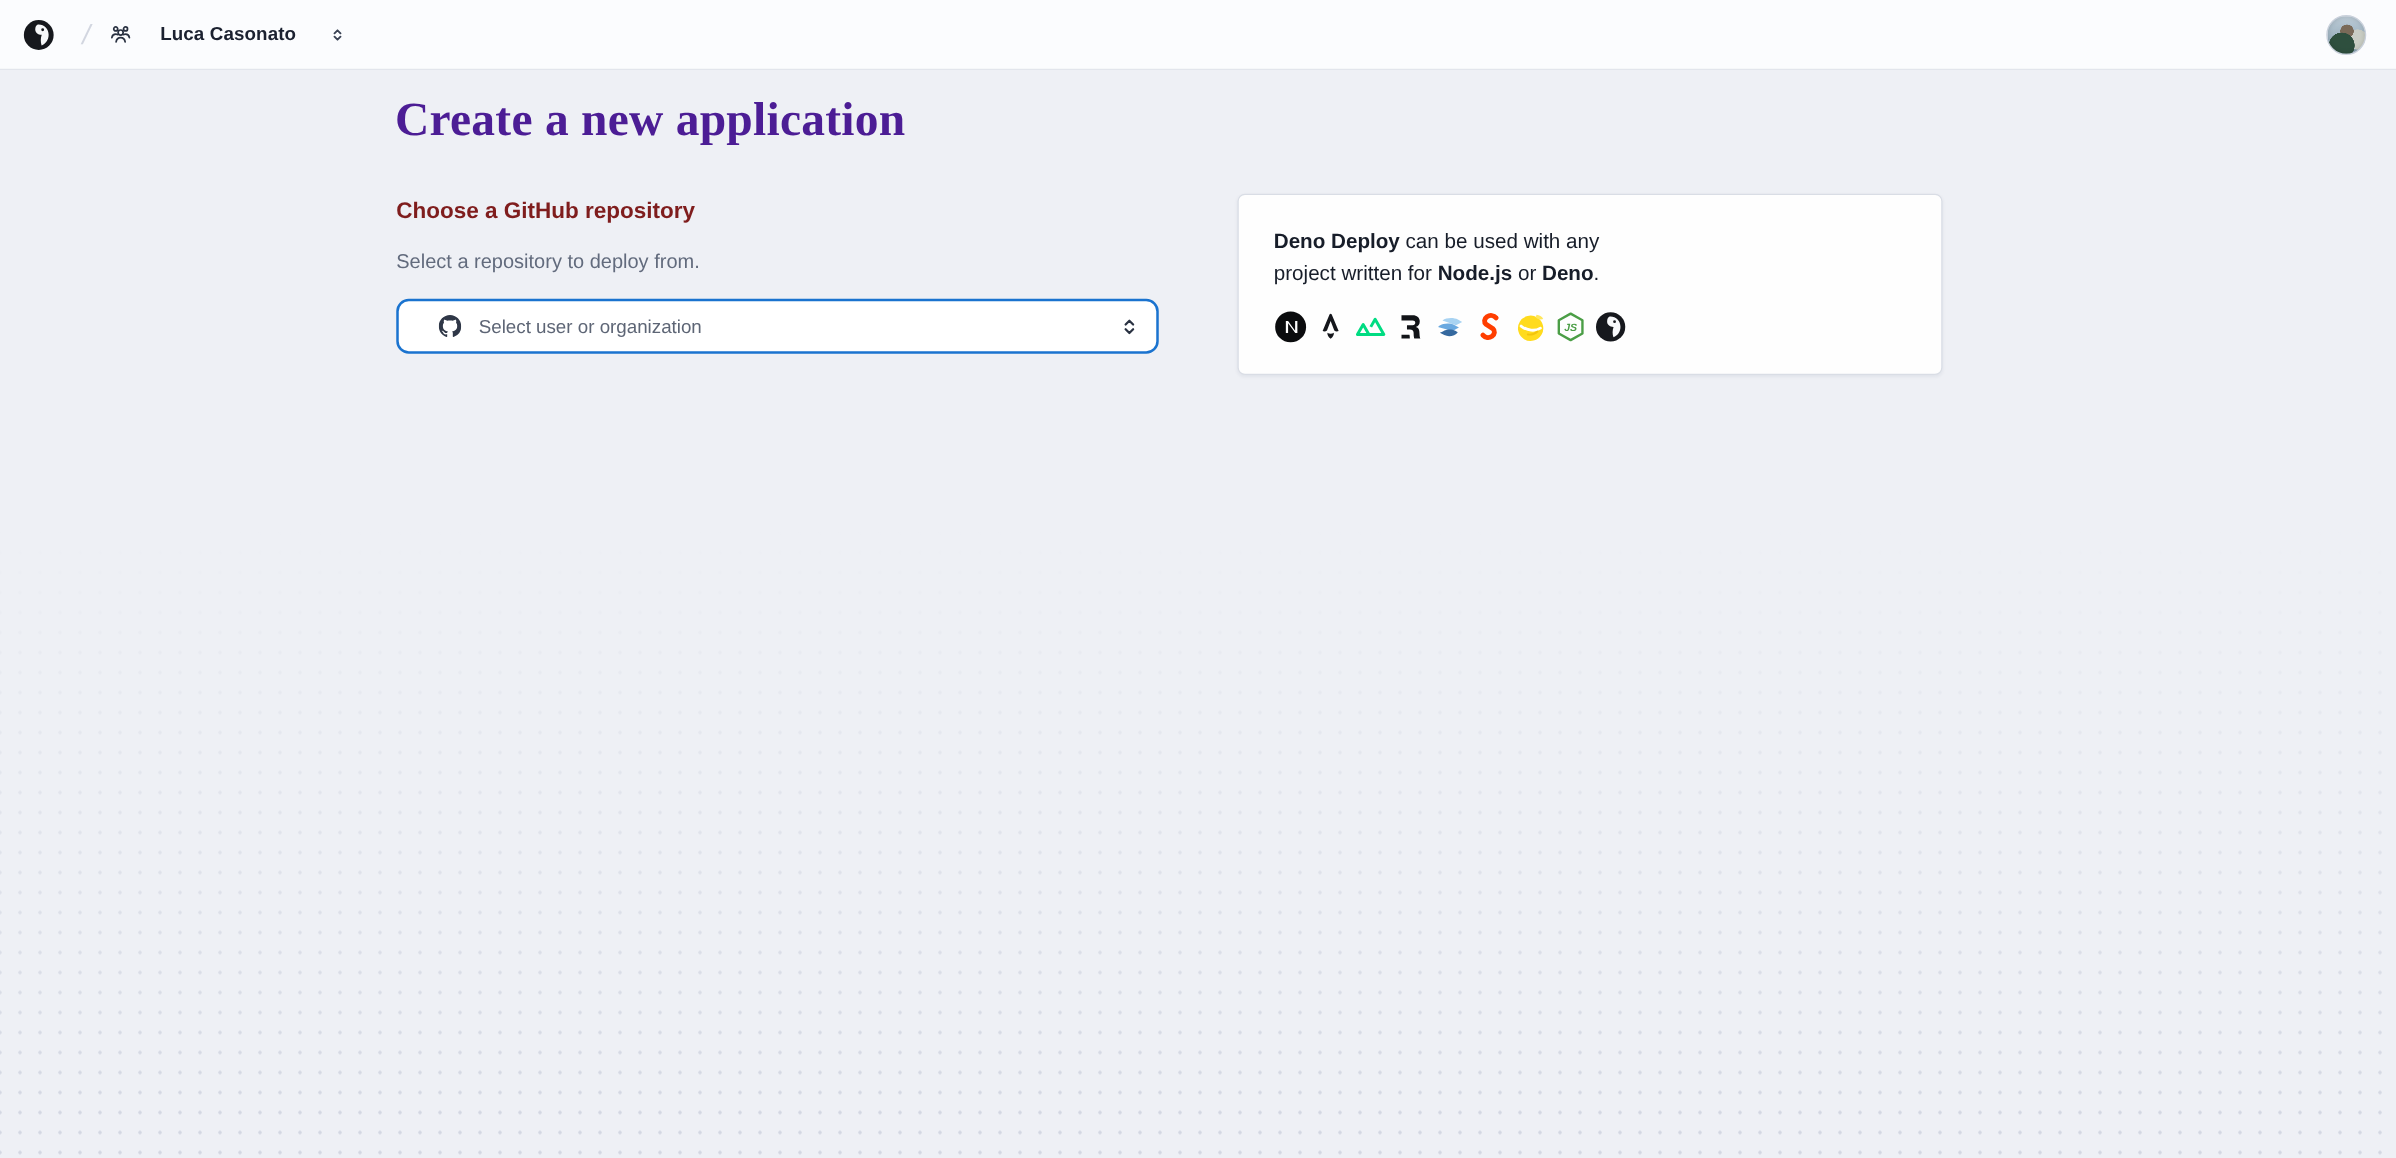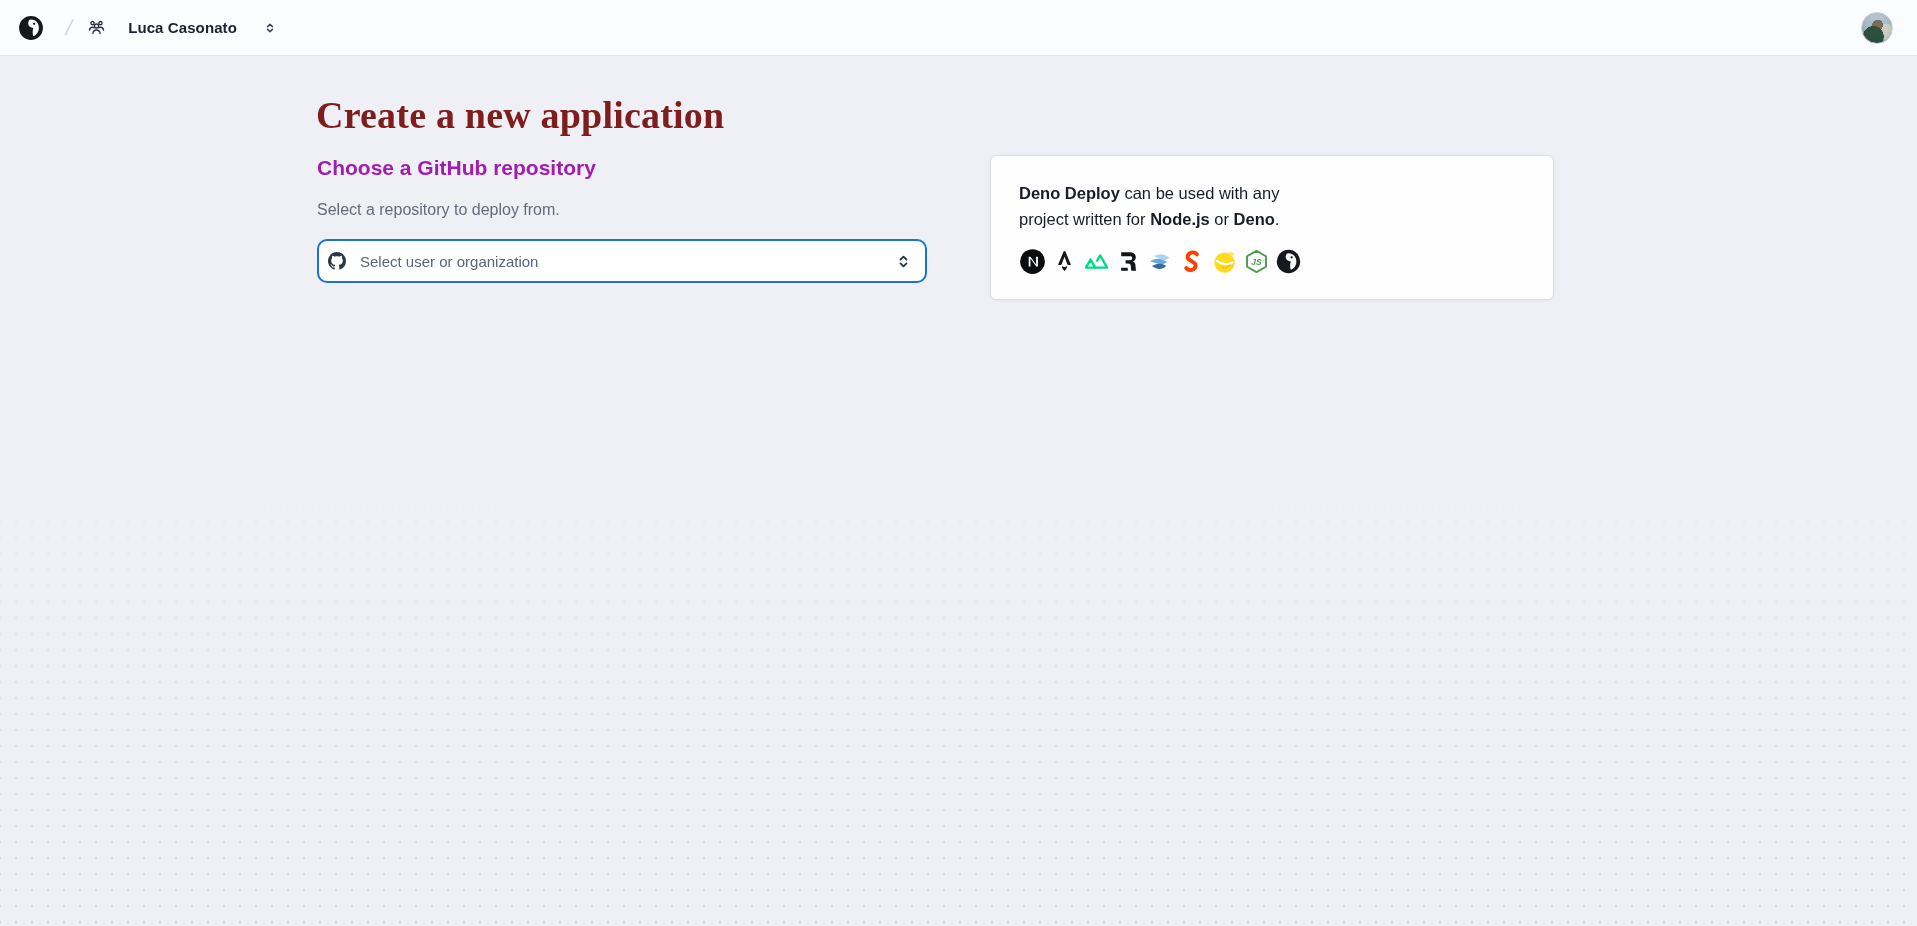--- a/index.html
+++ b/index.html
@@ -55,34 +55,34 @@
     background:
       radial-gradient(circle at 38% 78%, #2e4f3e 0 34%, rgba(0,0,0,0) 35%),
       radial-gradient(circle at 52% 40%, #7a6a58 0 22%, rgba(0,0,0,0) 23%),
       radial-gradient(circle at 80% 62%, #c9cdc4 0 26%, rgba(0,0,0,0) 27%),
       linear-gradient(180deg, #bccbd6 0%, #9fb4c2 55%, #86a0ae 100%);
     box-shadow:inset 0 0 4px rgba(0,0,0,.15);
   }
 
   
   .page-title {
-    position:absolute; left:316px; top:93px; z-index:2;
+    position:absolute; left:316px; top:74px; z-index:2;
     font-family:"Liberation Serif", serif;
     font-size:38px; font-weight:600; letter-spacing:.2px;
-    color:#7f1d1d;
+    color:#4c1d95;
   }
   .repo-col { position:absolute; left:317px; top:157px; width:610px; z-index:2; }
-  .section-label { font-size:21px; font-weight:700; color:#a21caf; line-height:22px; }
+  .section-label { font-size:18px; font-weight:700; color:#7f1d1d; line-height:22px; }
   .section-sub { margin-top:20px; font-size:16px; color:#626b7d; line-height:22px; }
   .gh-select {
     margin-top:18px; width:610px; height:44px;
     background:#ffffff;
     border:2px solid #1a73cf; border-radius:10px;
     display:flex; align-items:center;
-    padding:0 14px 0 9px;
+    padding:0 14px 0 32px;
     cursor:pointer;
     font-family:inherit;
   }
   .gh-select .gh-icon { display:flex; color:#2f3747; }
   .gh-select .placeholder { margin-left:14px; flex:1; text-align:left; font-size:15px; color:#5d6575; }
   .gh-select .chev { display:flex; color:#2a3242; }
 
   
   .info-card {
     position:absolute; left:990px; top:155px; width:564px; min-height:145px; z-index:2;

